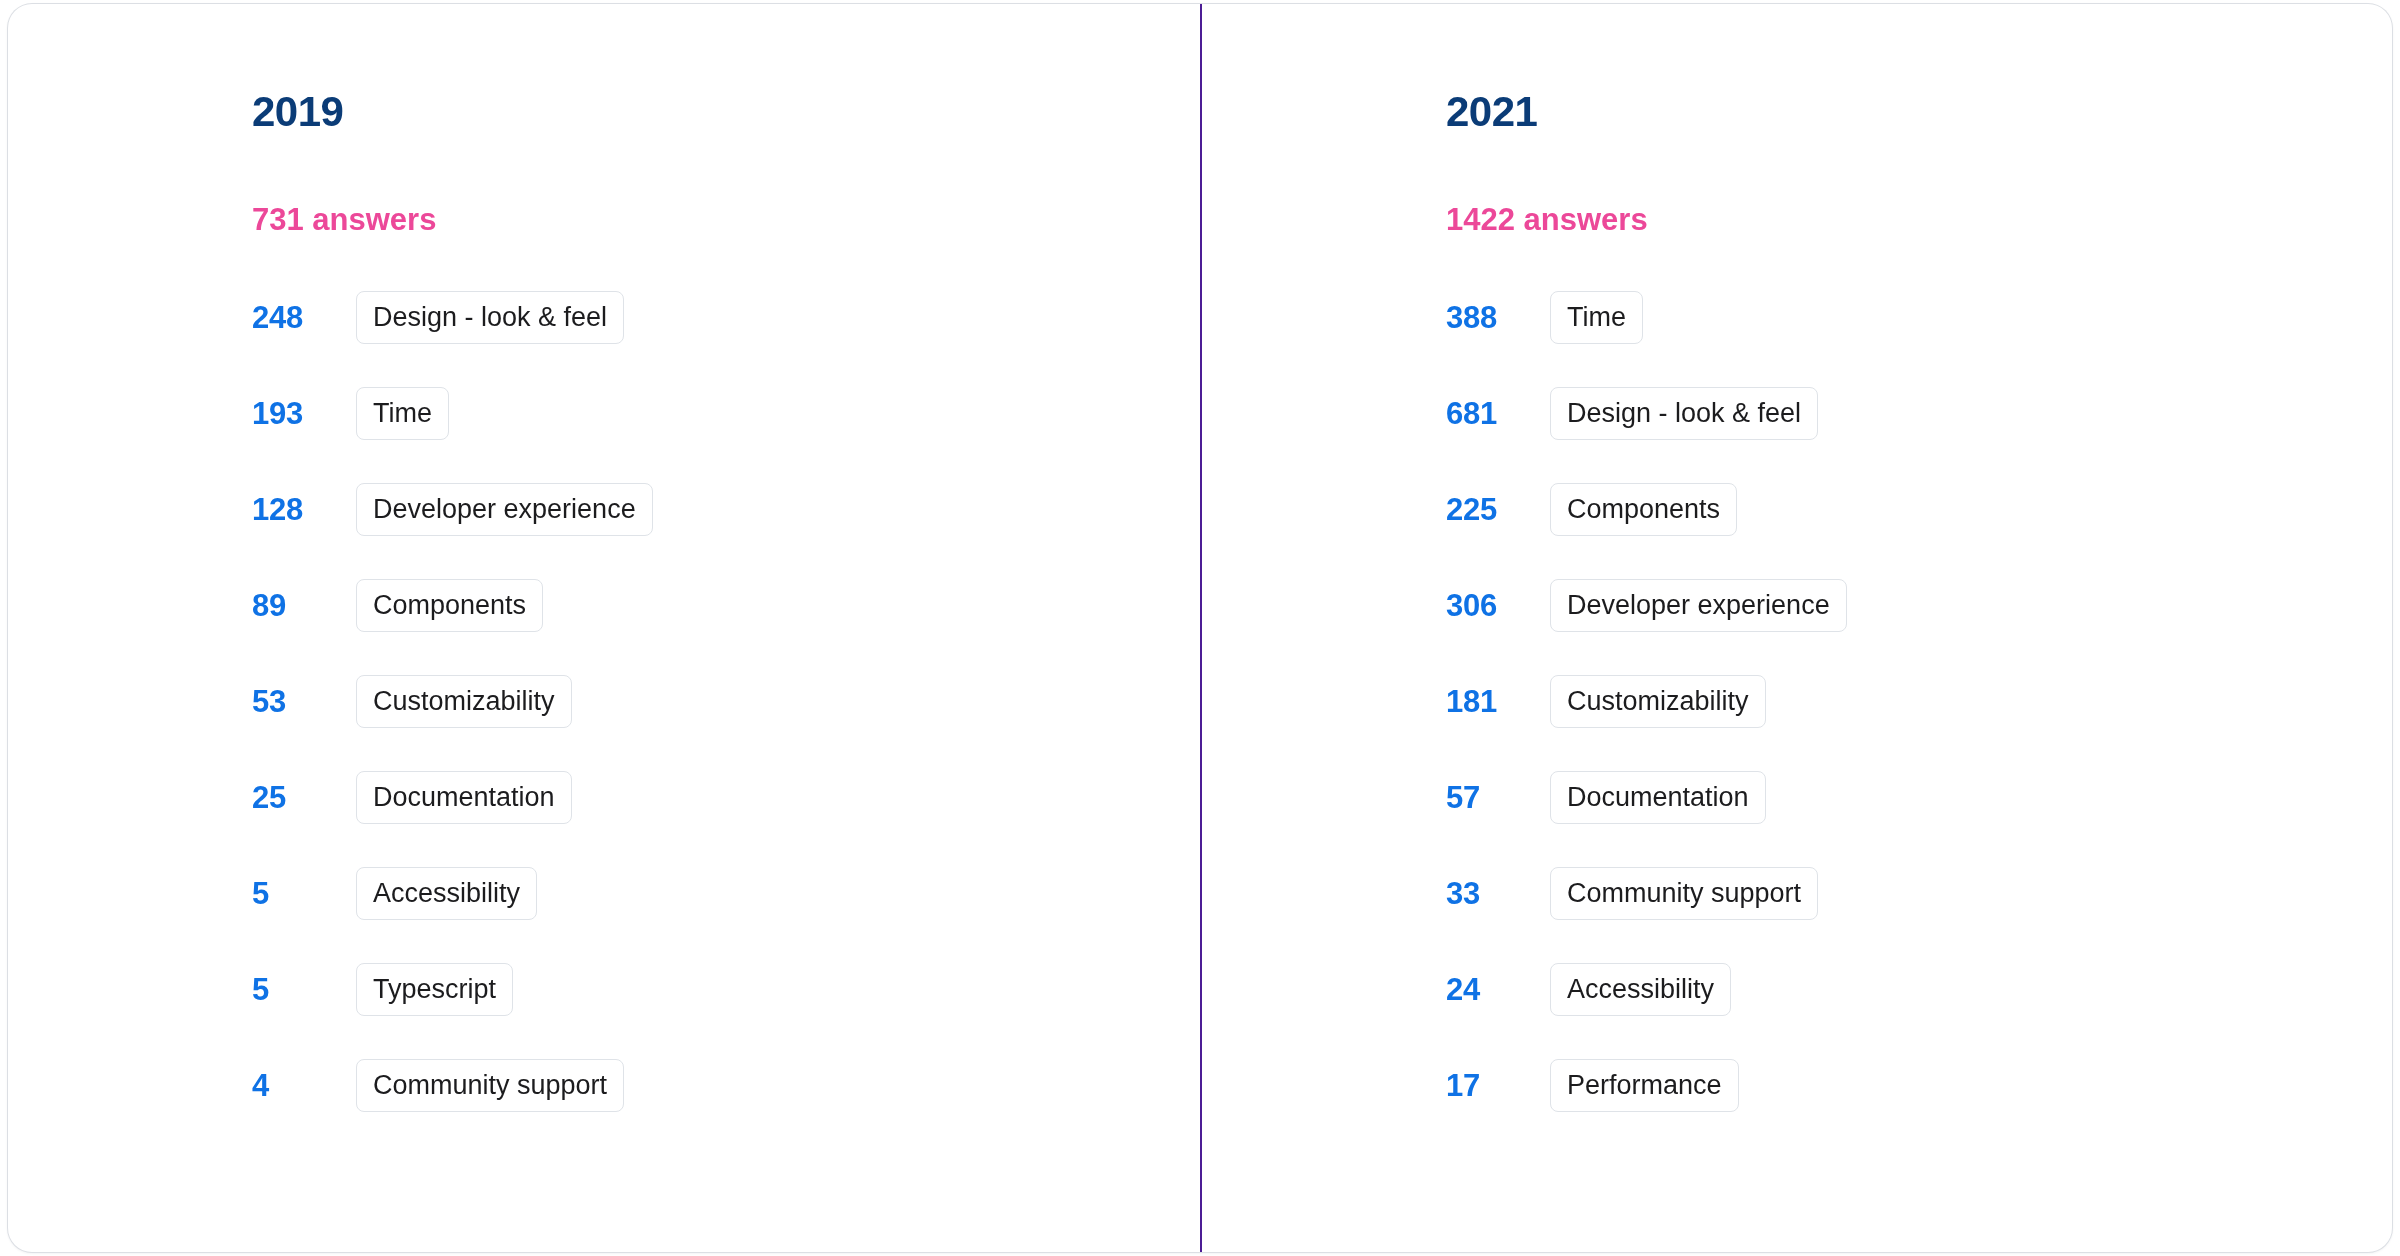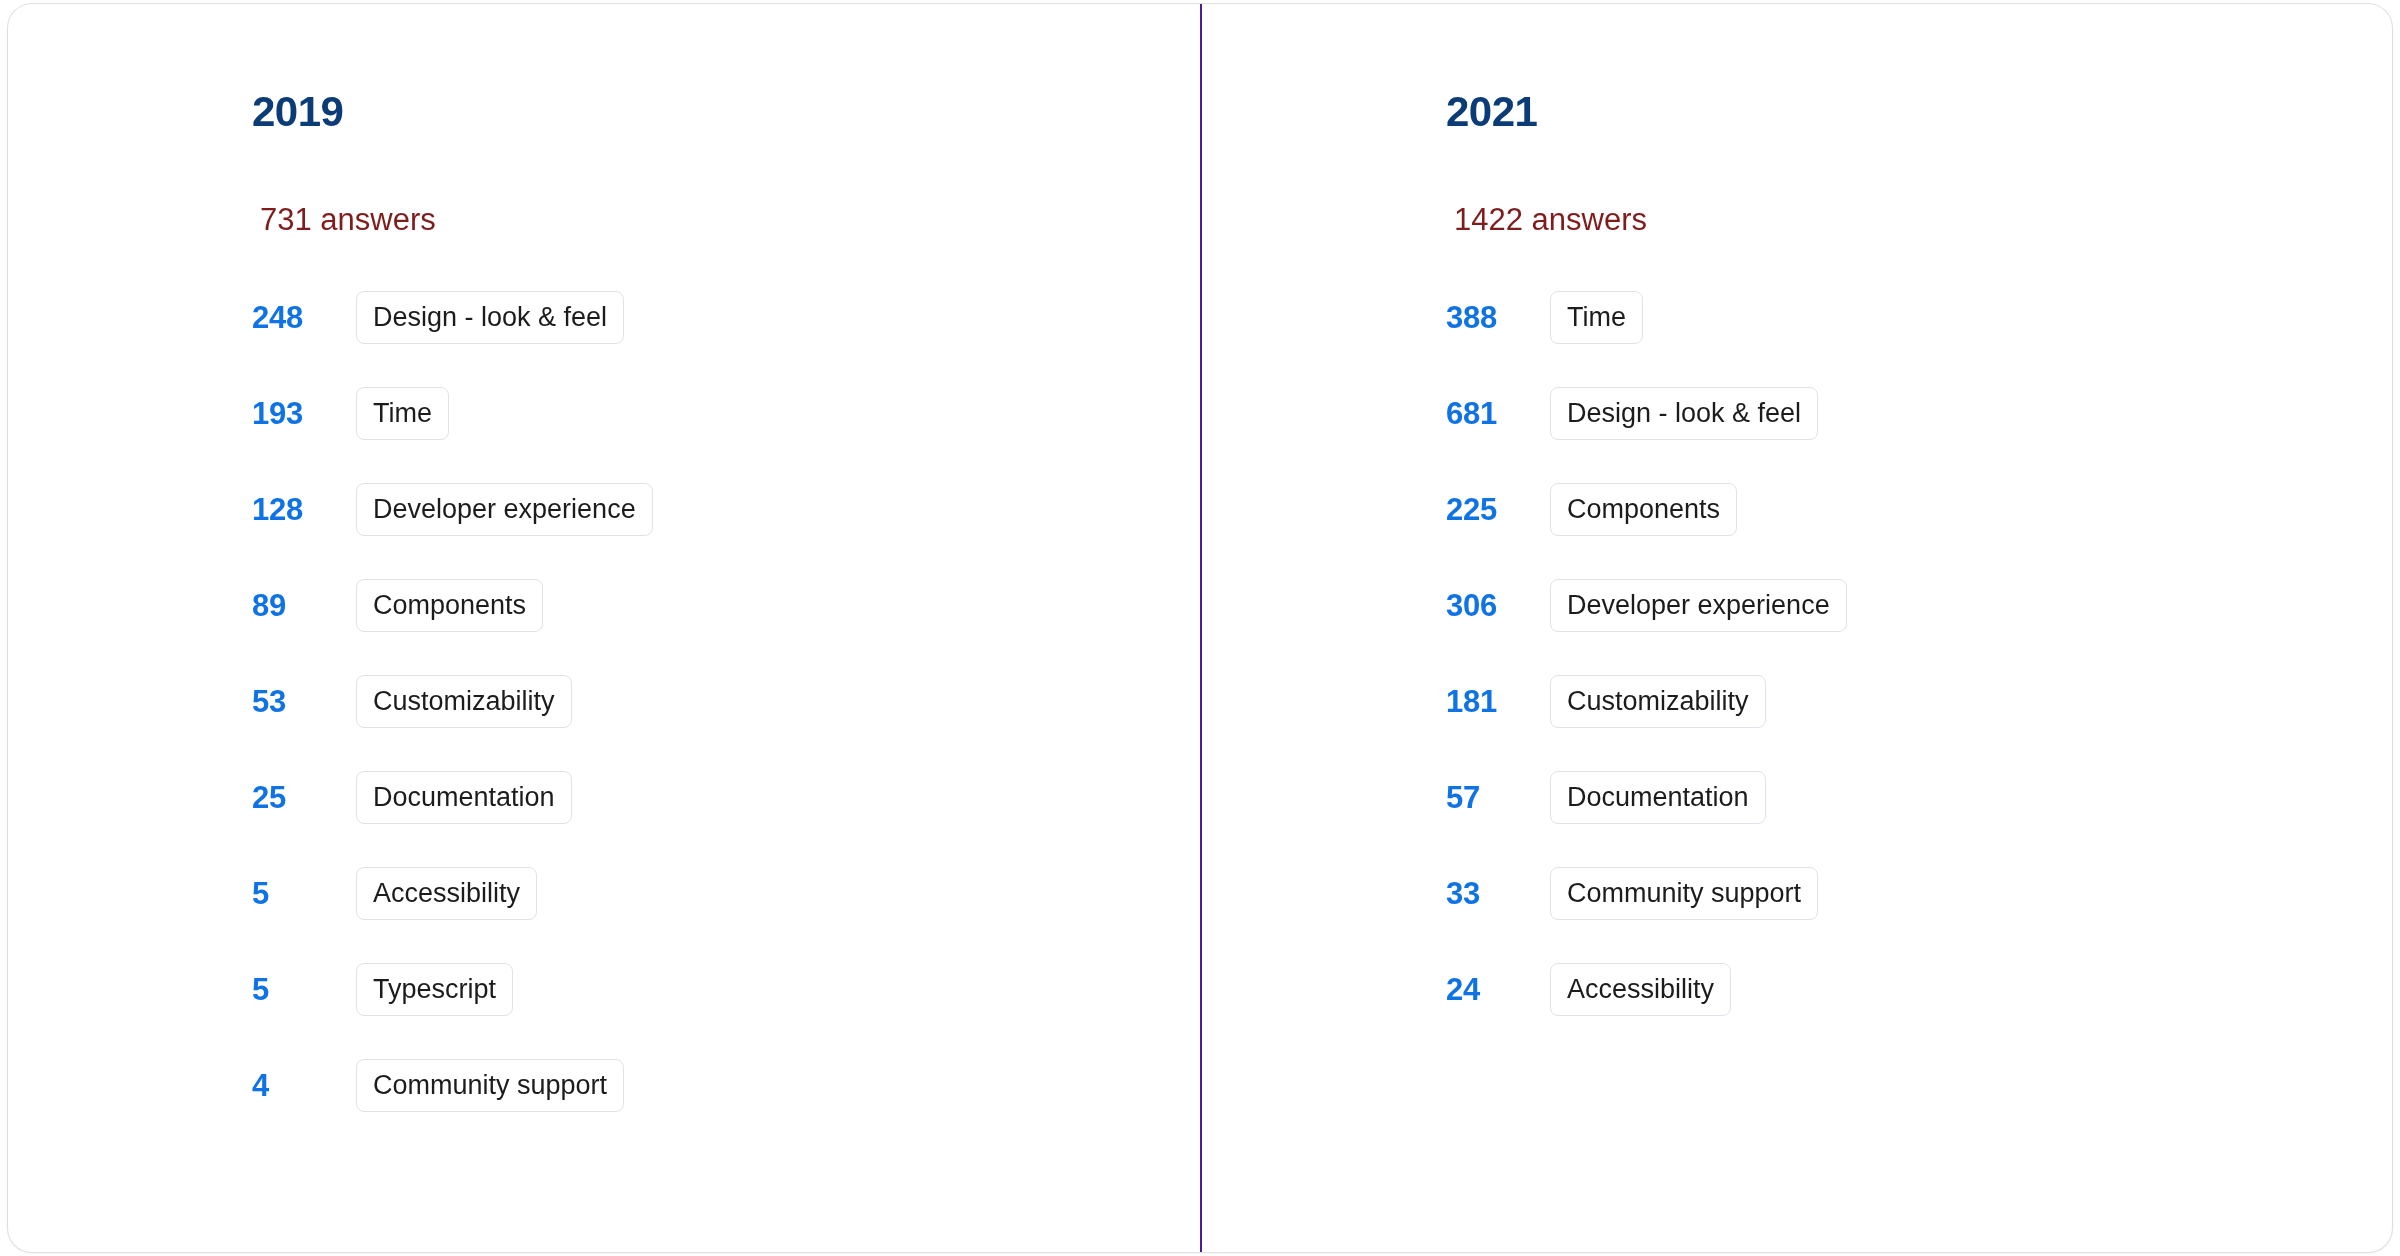--- a/index.html
+++ b/index.html
@@ -64,26 +64,26 @@
     font-size: 42px;
     font-weight: 700;
     letter-spacing: -0.5px;
     color: #0b3c77;
     line-height: 1;
     white-space: nowrap;
   }
 
   .answers-count {
     position: absolute;
-    left: 8px;
+    left: 0;
     top: 215px;
     transform: translateY(-50%);
     font-size: 31px;
-    font-weight: 400;
-    color: #7f1d1d;
+    font-weight: 700;
+    color: #ec4899;
     line-height: 1;
     white-space: nowrap;
   }
 
   .rows {
     position: absolute;
     left: 0;
     top: 265px;
     right: 0;
   }
@@ -225,19 +225,23 @@
           <div class="row">
             <div class="row-count">33</div>
             <div class="row-pill">Community support</div>
           </div>
 
           <div class="row">
             <div class="row-count">24</div>
             <div class="row-pill">Accessibility</div>
           </div>
 
+          <div class="row">
+            <div class="row-count">17</div>
+            <div class="row-pill">Performance</div>
+          </div>
 
         </div>
       </div>
     </div>
 
   </div>
 </div>
 
 </body></html>

